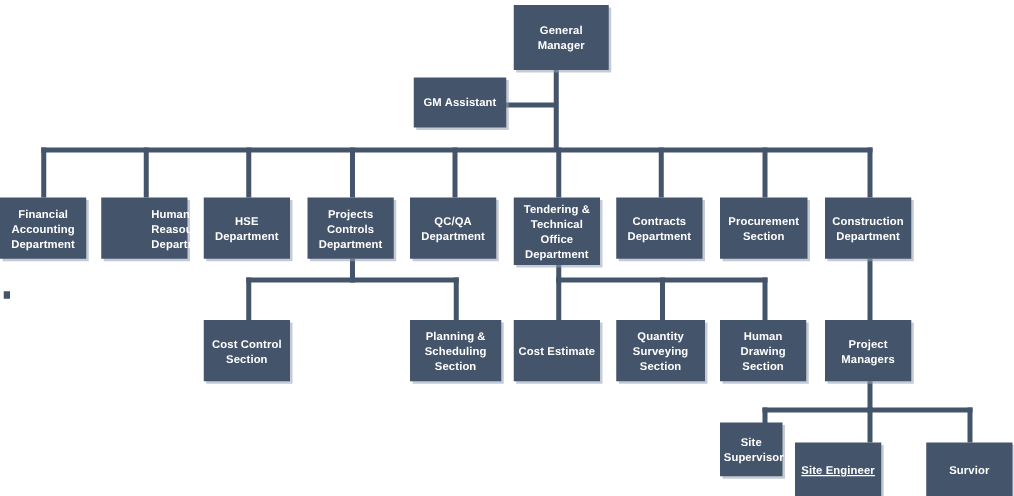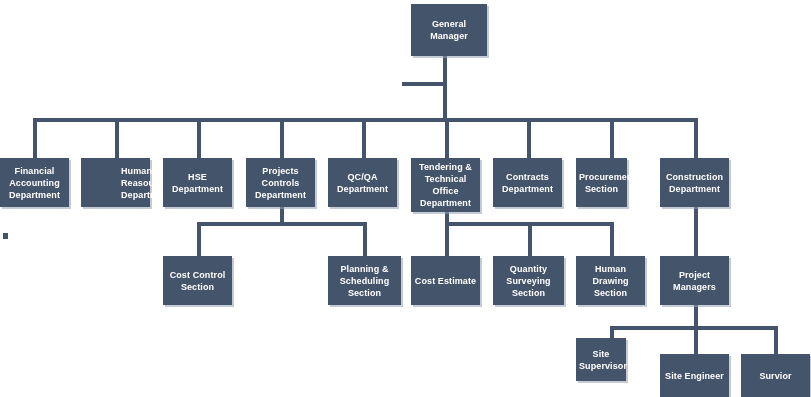--- a/index.html
+++ b/index.html
@@ -91,20 +91,23 @@
   <div class="conn v" style="left:610px; top:326px; height:28px;"></div>
   <div class="conn v" style="left:694px; top:326px; height:28px;"></div>
   <div class="conn v" style="left:774px; top:326px; height:28px;"></div>
 
   <div class="artifact" style="left:3px; top:233px; width:5px; height:6px;"></div>
 
   <div class="node" style="left:411px; top:4px; width:76px; height:52px;">
     <span>General Manager</span>
   </div>
 
+  <div class="node" style="left:331px; top:62px; width:74px; height:40px;">
+    <span>GM Assistant</span>
+  </div>
 
   <div class="node" style="left:0px; top:158px; width:69px; height:49px;">
     <span>Financial Accounting Department</span>
   </div>
 
   <div class="node" style="left:81px; top:158px; width:69px; height:49px;padding-left:40px;">
     <span>Human Reasources Department</span>
   </div>
 
   <div class="node" style="left:163px; top:158px; width:69px; height:49px;">
@@ -120,21 +123,21 @@
   </div>
 
   <div class="node" style="left:411px; top:158px; width:69px; height:54px;">
     <span>Tendering &amp; Technical Office Department</span>
   </div>
 
   <div class="node" style="left:493px; top:158px; width:69px; height:49px;">
     <span>Contracts Department</span>
   </div>
 
-  <div class="node" style="left:576px; top:158px; width:51px; height:49px;">
+  <div class="node" style="left:576px; top:158px; width:70px; height:49px;">
     <span>Procurement Section</span>
   </div>
 
   <div class="node" style="left:660px; top:158px; width:69px; height:49px;">
     <span>Construction Department</span>
   </div>
 
   <div class="node" style="left:163px; top:256px; width:69px; height:49px;">
     <span>Cost Control Section</span>
   </div>
@@ -156,21 +159,21 @@
   </div>
 
   <div class="node" style="left:660px; top:256px; width:69px; height:49px;">
     <span>Project Managers</span>
   </div>
 
   <div class="node" style="left:576px; top:338px; width:50px; height:43px;">
     <span>Site Supervisor</span>
   </div>
 
-  <div class="node" style="left:660px; top:354px; width:69px; height:43px;">
+  <div class="node" style="left:636px; top:354px; width:69px; height:43px;text-decoration:underline;">
     <span>Site Engineer</span>
   </div>
 
   <div class="node" style="left:741px; top:354px; width:69px; height:43px;">
     <span>Survior</span>
   </div>
 
 </div>
 
 </body></html>

